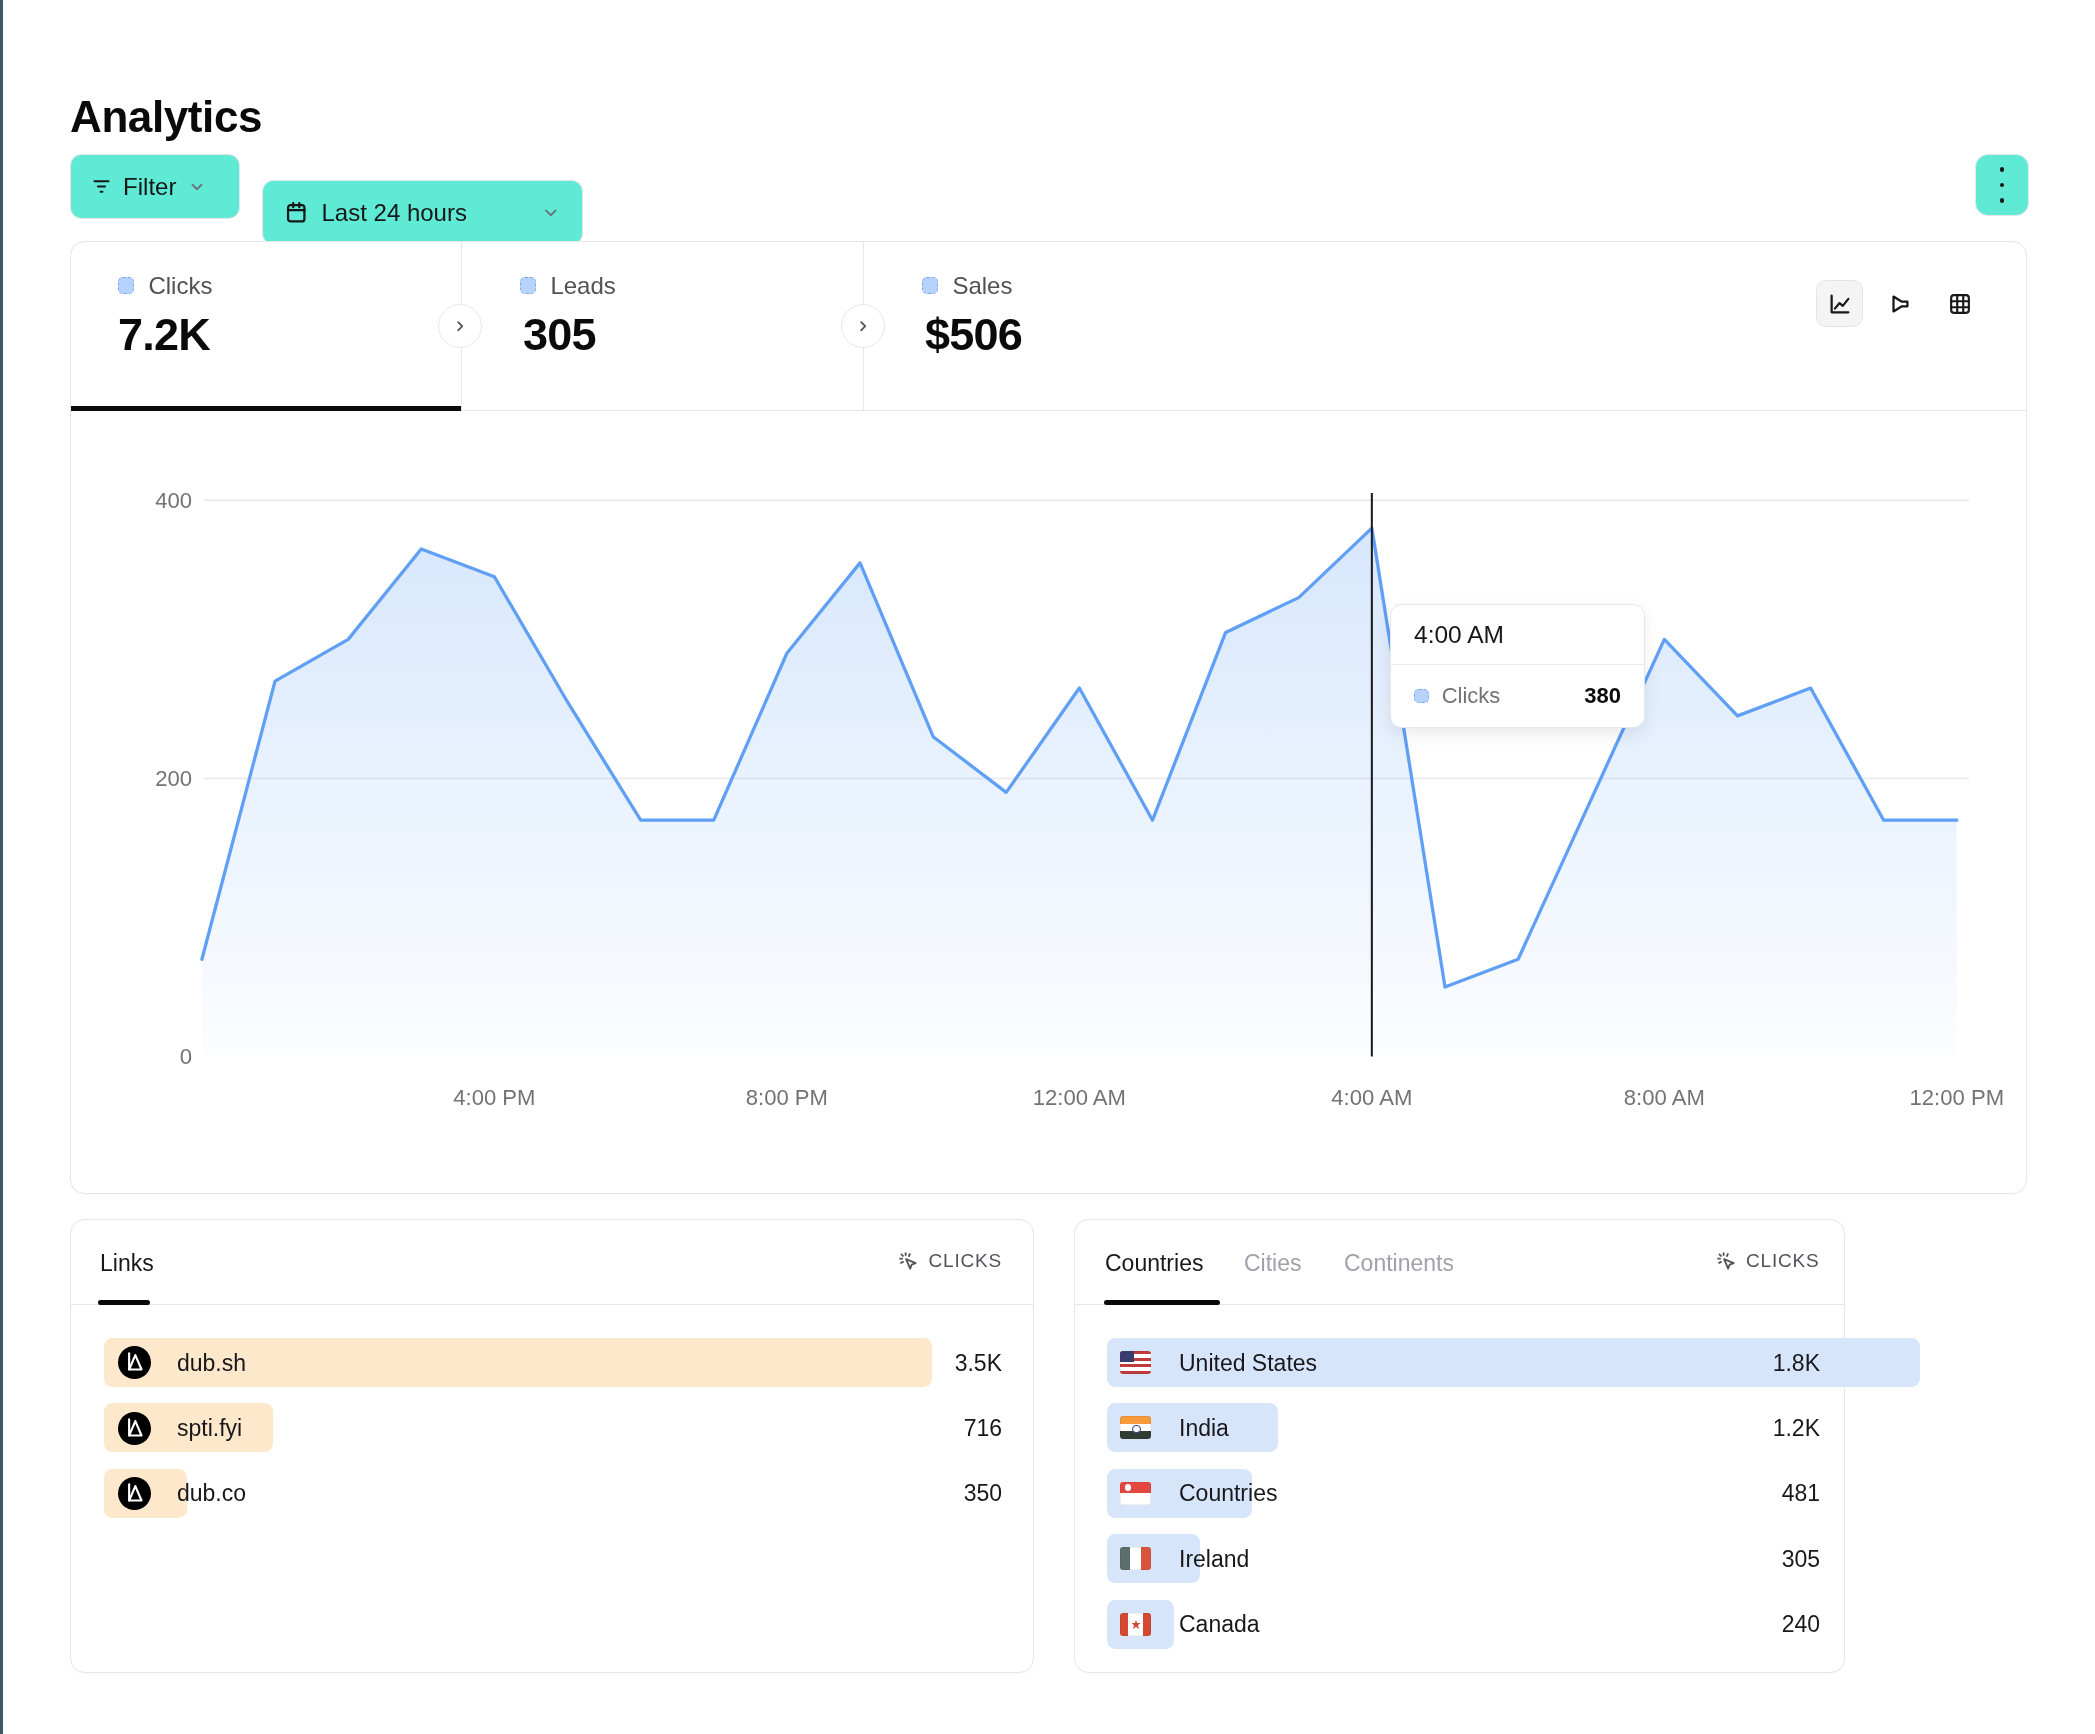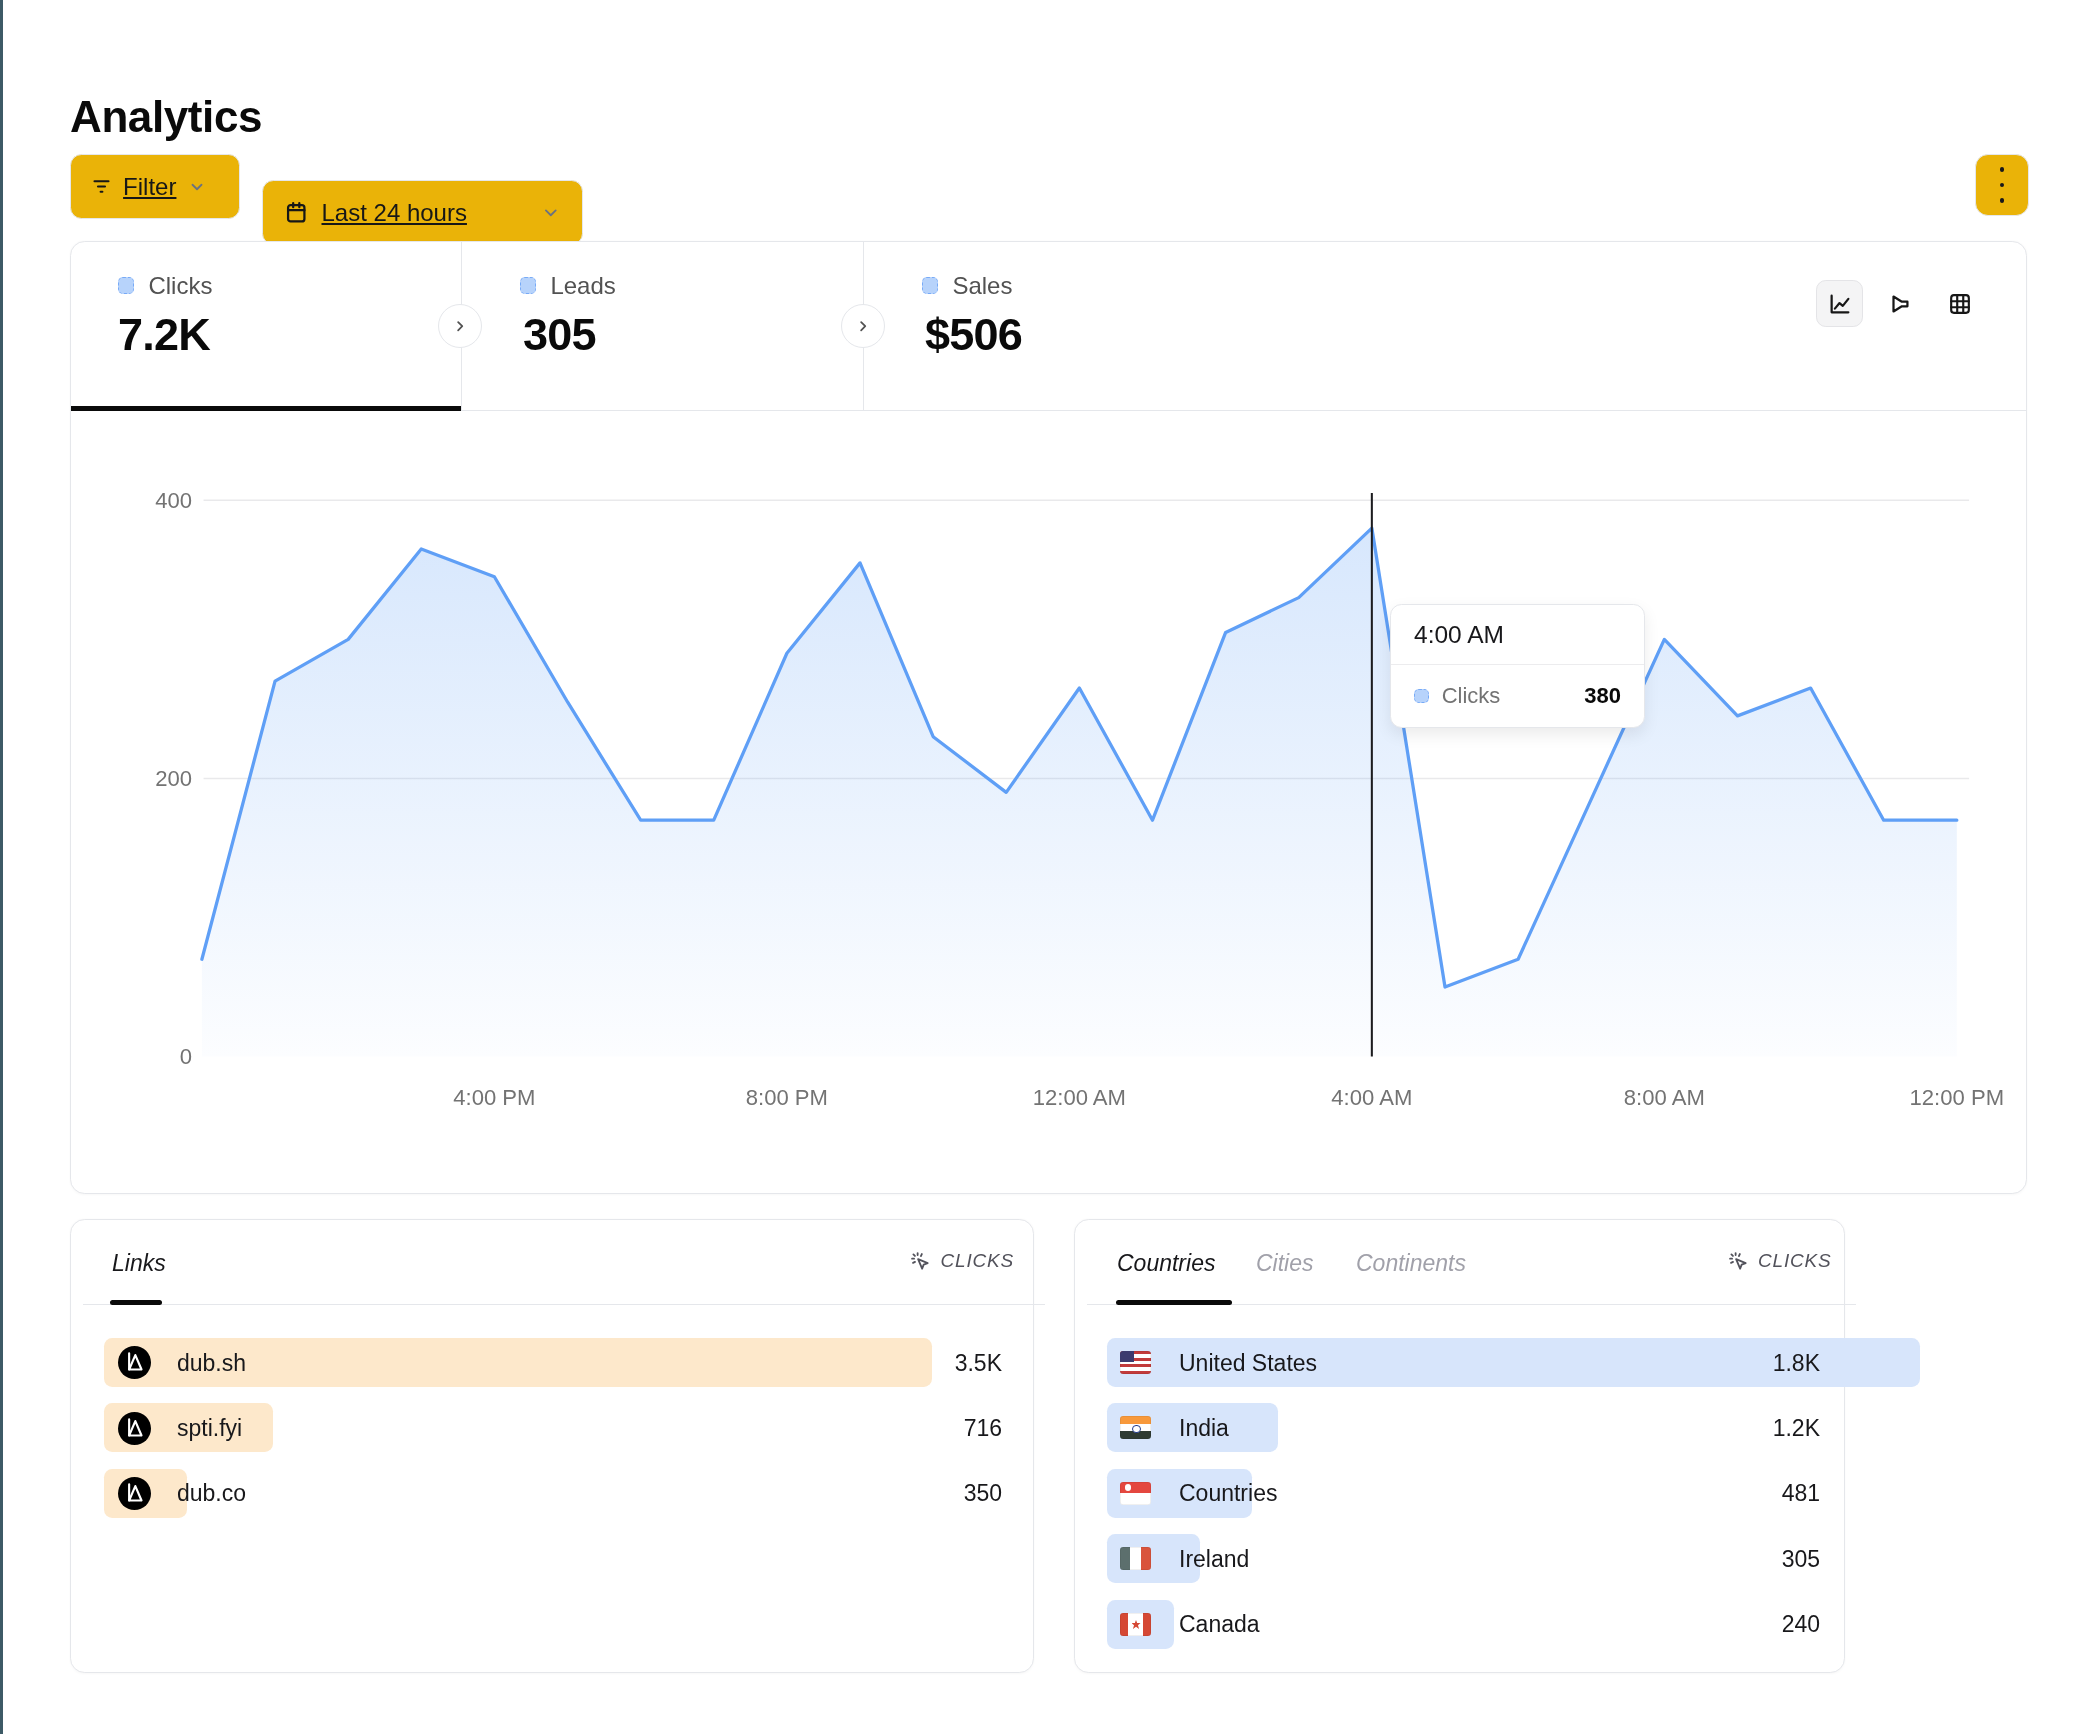--- a/index.html
+++ b/index.html
@@ -4,21 +4,21 @@
 <style>
   * { margin:0; padding:0; box-sizing:border-box; }
   html,body { background:#fff; }
   body { font-family:"Liberation Sans", sans-serif; color:#171717; }
   .page { position:relative; width:2096px; height:1735px; background:#fff; overflow:hidden; }
   .edge-strip { position:absolute; left:0; top:0; width:3.3px; height:1735px; background:#3d5a66; }
 
   .page-title { position:absolute; left:70px; top:92px; font-size:44px; font-weight:700; letter-spacing:-0.4px; color:#0a0a0a; }
 
   
-  .btn { position:absolute; top:154px; height:65px; background:#eab308; border:1.2px solid #e5e7eb; border-radius:11.5px; display:flex; align-items:center; cursor:pointer;text-decoration:underline; }
+  .btn { position:absolute; top:154px; height:65px; background:#5eead4; border:1.2px solid #e5e7eb; border-radius:11.5px; display:flex; align-items:center; cursor:pointer; }
   .btn-filter { left:70px; width:170px; padding:0 19.6px; gap:11.5px; }
   .btn-date { left:262px; width:321px; padding:0 21px; gap:13px;margin-top:26px; }
   .btn-label { font-size:24px; color:#171717; font-weight:500; white-space:nowrap; }
   .btn-date .spacer { flex:1; }
   .btn-kebab { left:1975px; width:54px; height:62px; border-radius:13px; flex-direction:column; justify-content:center; gap:10.6px; }
   .dot { width:4.9px; height:4.9px; border-radius:50%; background:#18181b; }
 
   
   .chart-card { position:absolute; left:70px; top:241px; width:1957px; height:953px; border:1.2px solid #e5e7eb; border-radius:14.7px; background:#fff; box-shadow:0 0.8px 2.5px rgba(0,0,0,0.03); }
   .metric-tabs { position:absolute; left:0; top:0; width:100%; height:169px; border-bottom:1.2px solid #e5e7eb; }
@@ -44,21 +44,21 @@
   .tooltip-row { display:flex; align-items:center; gap:13px; padding:18px 23px; }
   .tooltip-series { font-size:22px; color:#737373; }
   .tooltip-row .spacer { flex:1; }
   .tooltip-value { font-size:22px; font-weight:700; color:#0a0a0a; }
   .tooltip .legend-square { width:14.7px; height:14.7px; }
 
   
   .panel { position:absolute; top:1219px; height:454px; border:1.2px solid #e5e7eb; border-radius:14.7px; background:#fff; box-shadow:0 0.8px 2.5px rgba(0,0,0,0.03); }
   .panel-links { left:70px; width:964px; }
   .panel-countries { left:1074px; width:771px;padding-left:40px; }
-  .panel-header { position:absolute; left:12px; top:0; width:100%; height:85px; border-bottom:1.2px solid #e5e7eb;font-style:italic; }
+  .panel-header { position:absolute; left:0; top:0; width:100%; height:85px; border-bottom:1.2px solid #e5e7eb; }
   .panel-tab { position:absolute; top:29.5px; font-size:23px; font-weight:500; color:#18181b; cursor:pointer; }
   .panel-tab.inactive { color:#a1a1aa; font-weight:400; }
   .panel-underline { position:absolute; bottom:-1.2px; height:4.9px; background:#0a0a0a; border-radius:2.5px; }
   .metric-header { position:absolute; top:29.5px; display:flex; align-items:center; gap:8.2px; font-size:19px; letter-spacing:0.8px; color:#52525b; font-weight:500; }
   .rows { position:absolute; left:0; top:85px; width:100%; padding-top:33px; }
   .row { position:relative; height:49px; margin-bottom:16.4px; cursor:pointer; }
   .rowbar { position:absolute; top:0; height:49px; border-radius:8.2px; }
   .panel-links .rowbar { background:#fde8cb; left:33px; }
   .panel-countries .rowbar { background:#d7e5fb; left:32px; }
   .row-label { position:absolute; top:11.5px; font-size:23px; color:#18181b; }

